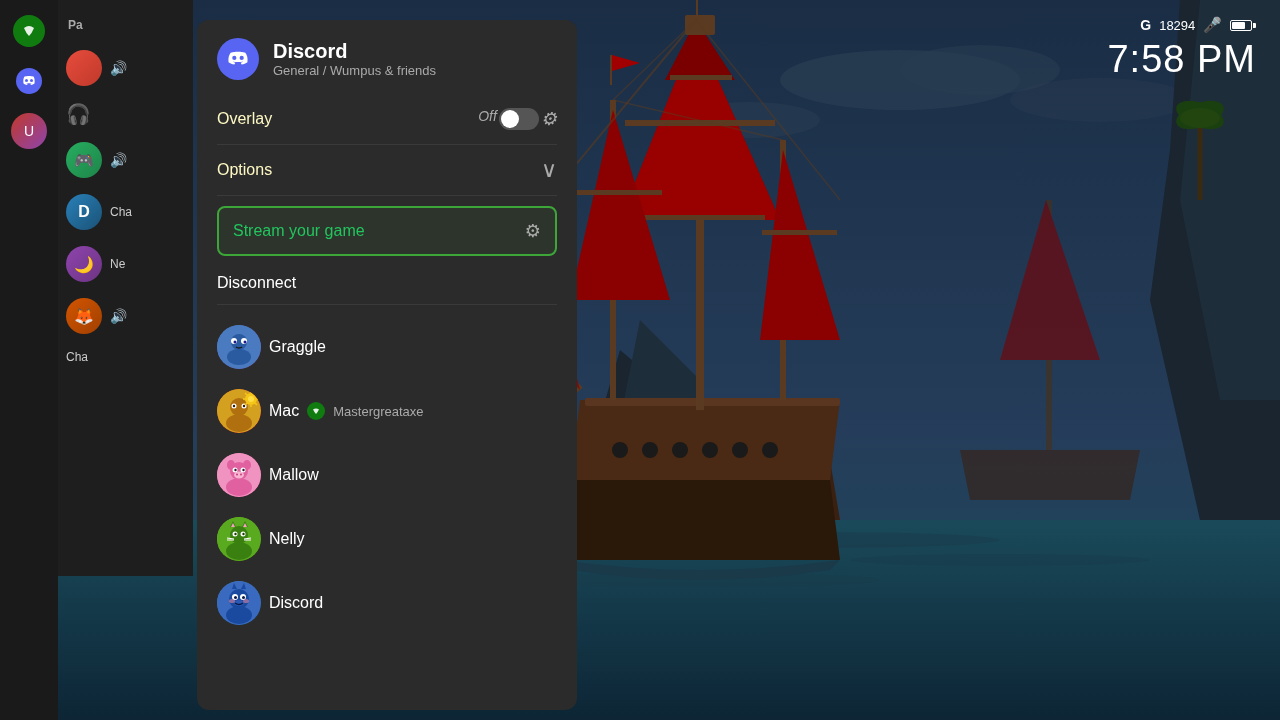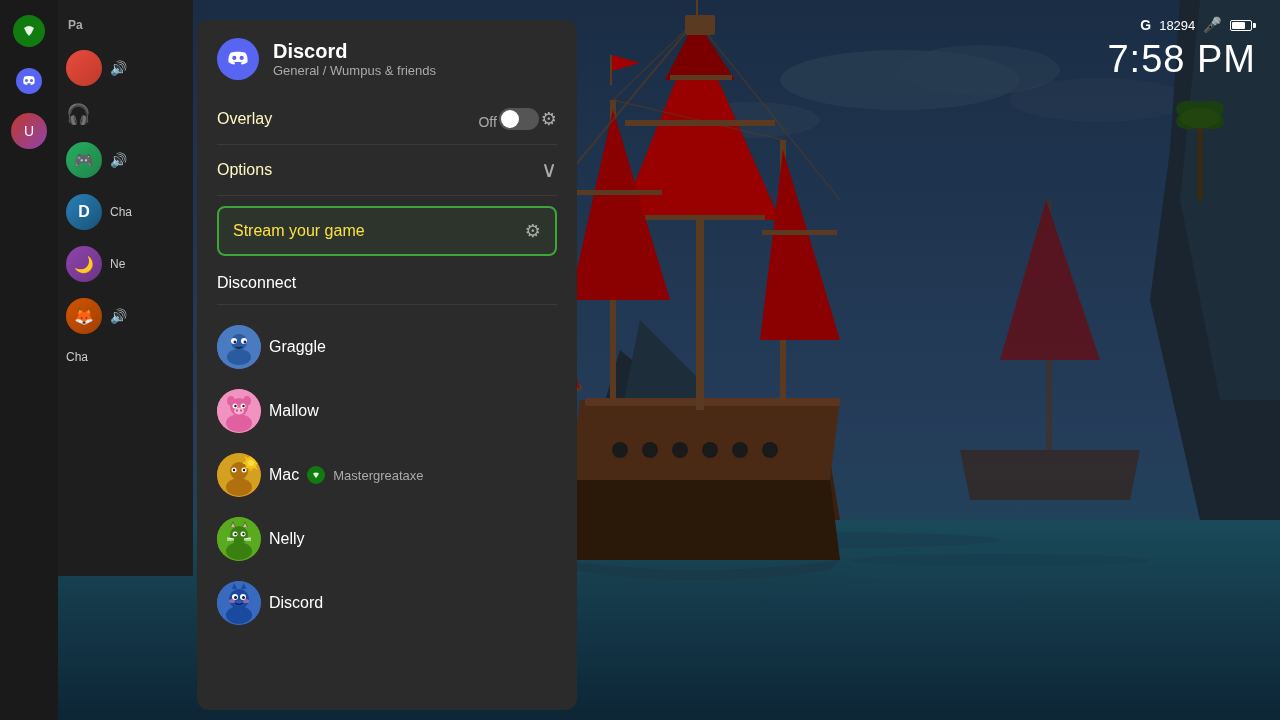--- a/index.html
+++ b/index.html
@@ -169,22 +169,23 @@
     }
 
     .setting-label {
       color: #fef9c3;
       font-size: 16px;
       font-weight: 400;
     }
 
     .setting-controls {
       display: flex;
-      align-items: flex-end;
+      align-items: flex-start;
       gap: 2px;
+      font-style: italic;
     }
 
     .toggle-off-label {
       color: #aaa;
       font-size: 14px;
     }
 
     
     .toggle {
       width: 40px;
@@ -228,21 +229,21 @@
       justify-content: space-between;
       padding: 12px 14px;
       margin: 10px 0 8px;
       border: 2.5px solid #3da639;
       border-radius: 8px;
       background: rgba(61, 166, 57, 0.08);
       cursor: pointer;
     }
 
     .stream-btn-label {
-      color: #fde047;
+      color: #22c55e;
       font-size: 16px;
       font-weight: 500;
     }
 
     
     .disconnect-row {
       padding: 10px 0 12px;
       border-bottom: 1px solid #3a3a3a;
       cursor: pointer;
     }
@@ -600,45 +601,20 @@
             <circle cx="28" cy="17" r="1.5" fill="#1a1a8a"></circle>
             <path d="M19,22 Q22,24 25,22" stroke="#1a1a1a" stroke-width="1.5" fill="none"></path>
           </svg>
         </div>
         <div class="member-info">
           <span class="member-name">Graggle</span>
         </div>
       </div>
 
       <div class="member-item">
-        <div class="member-avatar avatar-mallow">
-          <svg width="44" height="44" viewBox="0 0 44 44">
-            <circle cx="22" cy="22" r="22" fill="#f093c0"></circle>
-            <circle cx="22" cy="18" r="9" fill="#e060a0"></circle>
-            <ellipse cx="22" cy="34" rx="13" ry="9" fill="#e060a0"></ellipse>
-
-            <ellipse cx="22" cy="22" rx="5" ry="3.5" fill="#f8b4d0"></ellipse>
-            <circle cx="20" cy="21.5" r="1" fill="#c04080"></circle>
-            <circle cx="24" cy="21.5" r="1" fill="#c04080"></circle>
-
-            <ellipse cx="14" cy="12" rx="4" ry="5" fill="#e060a0"></ellipse>
-            <ellipse cx="30" cy="12" rx="4" ry="5" fill="#e060a0"></ellipse>
-
-            <circle cx="18" cy="17" r="2.5" fill="white"></circle>
-            <circle cx="26" cy="17" r="2.5" fill="white"></circle>
-            <circle cx="18.5" cy="17" r="1.2" fill="#2a1a2a"></circle>
-            <circle cx="26.5" cy="17" r="1.2" fill="#2a1a2a"></circle>
-          </svg>
-        </div>
-        <div class="member-info">
-          <span class="member-name">Mallow</span>
-        </div>
-      </div>
-
-      <div class="member-item">
         <div class="member-avatar avatar-mac">
           <svg width="44" height="44" viewBox="0 0 44 44">
             <circle cx="22" cy="22" r="22" fill="#d4a020"></circle>
             <circle cx="22" cy="18" r="9" fill="#b07010"></circle>
             <ellipse cx="22" cy="34" rx="13" ry="9" fill="#b07010"></ellipse>
             <circle cx="17" cy="17" r="2.5" fill="white"></circle>
             <circle cx="27" cy="17" r="2.5" fill="white"></circle>
             <circle cx="17" cy="17" r="1.2" fill="#2a1a00"></circle>
             <circle cx="27" cy="17" r="1.2" fill="#2a1a00"></circle>
 
@@ -649,20 +625,45 @@
         </div>
         <div class="member-info">
           <span class="member-name">Mac</span>
           <div class="xbox-small">
             <svg width="12" height="12" viewBox="0 0 12 12">
               <circle cx="6" cy="6" r="6" fill="#107c10"></circle>
               <path d="M3,4.5 Q6,2.5 9,4.5 Q7.5,7.5 6,9 Q4.5,7.5 3,4.5Z" fill="white" opacity="0.9"></path>
             </svg>
           </div>
           <span class="member-game">Mastergreataxe</span>
+        </div>
+      </div>
+
+      <div class="member-item">
+        <div class="member-avatar avatar-mallow">
+          <svg width="44" height="44" viewBox="0 0 44 44">
+            <circle cx="22" cy="22" r="22" fill="#f093c0"></circle>
+            <circle cx="22" cy="18" r="9" fill="#e060a0"></circle>
+            <ellipse cx="22" cy="34" rx="13" ry="9" fill="#e060a0"></ellipse>
+
+            <ellipse cx="22" cy="22" rx="5" ry="3.5" fill="#f8b4d0"></ellipse>
+            <circle cx="20" cy="21.5" r="1" fill="#c04080"></circle>
+            <circle cx="24" cy="21.5" r="1" fill="#c04080"></circle>
+
+            <ellipse cx="14" cy="12" rx="4" ry="5" fill="#e060a0"></ellipse>
+            <ellipse cx="30" cy="12" rx="4" ry="5" fill="#e060a0"></ellipse>
+
+            <circle cx="18" cy="17" r="2.5" fill="white"></circle>
+            <circle cx="26" cy="17" r="2.5" fill="white"></circle>
+            <circle cx="18.5" cy="17" r="1.2" fill="#2a1a2a"></circle>
+            <circle cx="26.5" cy="17" r="1.2" fill="#2a1a2a"></circle>
+          </svg>
+        </div>
+        <div class="member-info">
+          <span class="member-name">Mallow</span>
         </div>
       </div>
 
       <div class="member-item">
         <div class="member-avatar avatar-nelly">
           <svg width="44" height="44" viewBox="0 0 44 44">
             <circle cx="22" cy="22" r="22" fill="#5aaa20"></circle>
             <circle cx="22" cy="18" r="9" fill="#3a8010"></circle>
             <ellipse cx="22" cy="34" rx="13" ry="9" fill="#3a8010"></ellipse>
 

